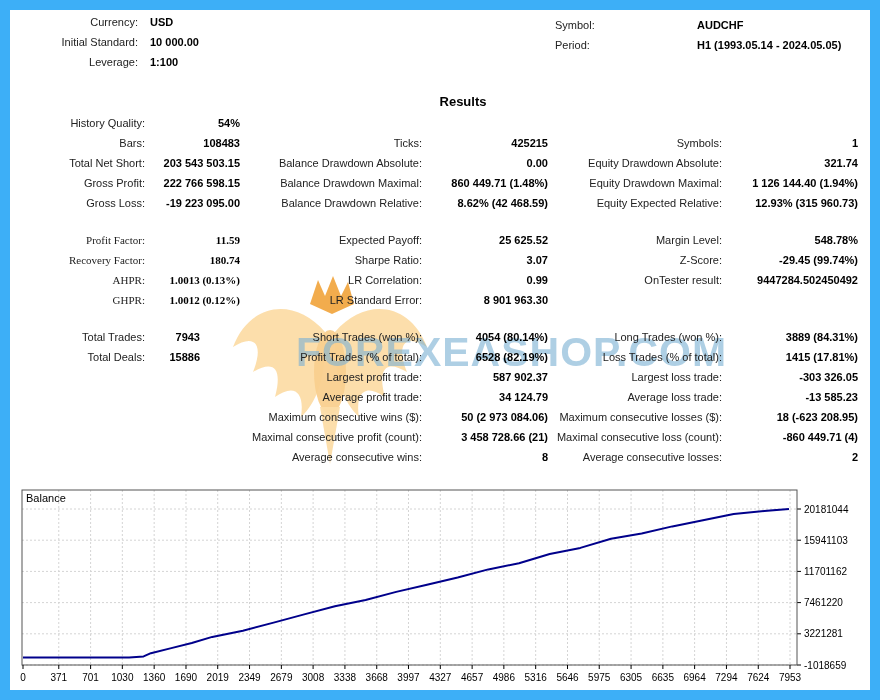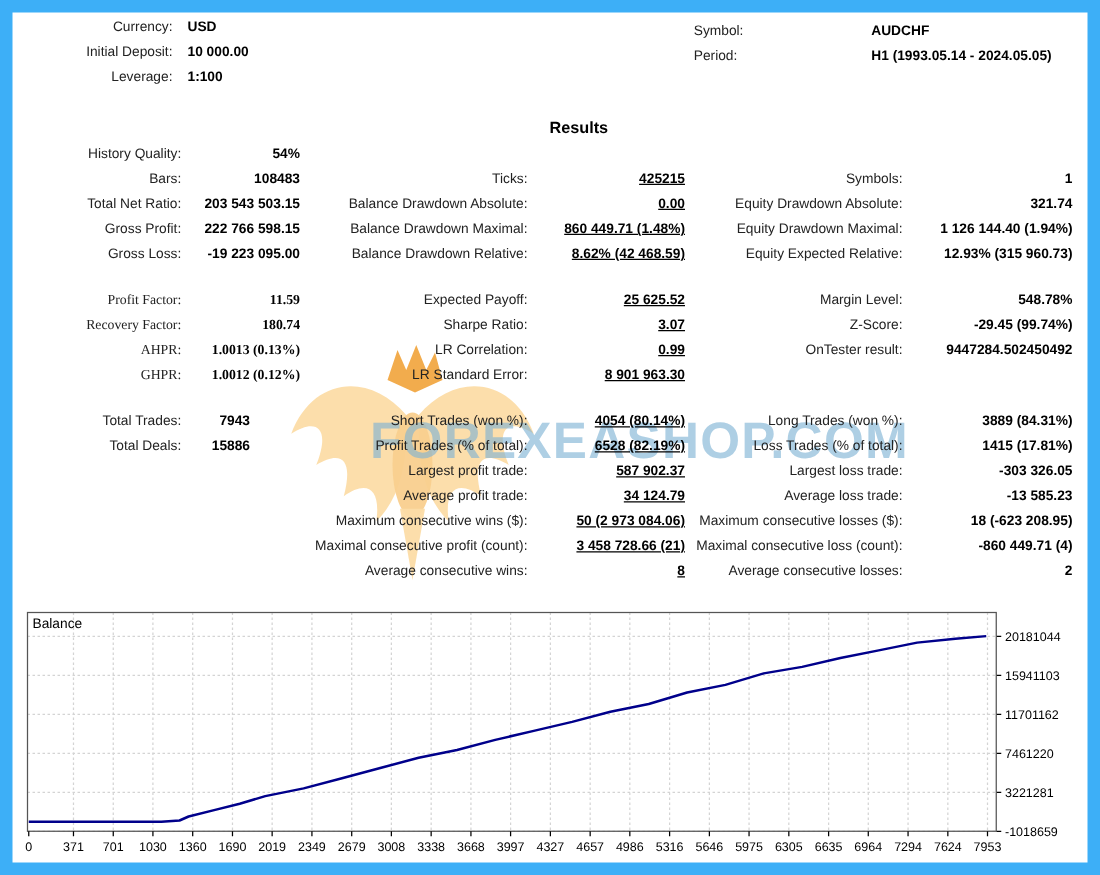--- a/index.html
+++ b/index.html
@@ -24,21 +24,21 @@
     position:absolute; left:0; top:94px; width:880px; text-align:center;
     font-size:13px; font-weight:bold; color:#000; z-index:5;margin-left:23px;
   }
   
   .scol { position:absolute; font-size:11px; z-index:5; }
   .srow { display:flex; height:20px; align-items:center; }
   .sl { text-align:right; color:#222; white-space:pre; }
   .sv { text-align:right; font-weight:bold; color:#000; white-space:pre; }
   .c1 .sl { width:123px; } .c1 .sv { width:95px; }
   .c1.vnarrow .sv { width:55px; }
-  .c2 .sl { width:182px; } .c2 .sv { width:126px;text-decoration:underline; }
+  .c2 .sl { width:182px; } .c2 .sv { width:126px; }
   .c3 .sl { width:174px; } .c3 .sv { width:136px; }
   #g-a1 { left:22px;  top:113px; }
   #g-a2 { left:240px; top:133px; }
   #g-a3 { left:548px; top:133px; }
   #g-b1 { left:22px;  top:230px;font-family:Liberation Serif, serif; }
   #g-b2 { left:240px; top:230px; }
   #g-b3 { left:548px; top:230px; }
   #g-c1 { left:22px;  top:327px; }
   #g-c2 { left:240px; top:327px; }
   #g-c3 { left:548px; top:327px; }
@@ -65,21 +65,21 @@
     <path fill="#fcdca6" opacity="0.95" d="M95,135 L105,192 L115,135 Z"></path>
   </svg>
   <div id="wm-text">FOREXEASHOP.COM</div>
 
   <div id="hdr-left">
     <div class="hrow">
       <span class="hl">Currency:</span>
       <span class="hv">USD</span>
     </div>
     <div class="hrow">
-      <span class="hl">Initial Deposit:</span>
+      <span class="hl">Initial Standard:</span>
       <span class="hv">10 000.00</span>
     </div>
     <div class="hrow">
       <span class="hl">Leverage:</span>
       <span class="hv">1:100</span>
     </div>
   </div>
 
   <div id="hdr-right">
     <div class="hrow">
@@ -97,21 +97,21 @@
   <div id="g-a1" class="scol c1">
       <div class="srow">
         <span class="sl">History Quality:</span>
         <span class="sv">54%</span>
       </div>
       <div class="srow">
         <span class="sl">Bars:</span>
         <span class="sv">108483</span>
       </div>
       <div class="srow">
-        <span class="sl">Total Net Ratio:</span>
+        <span class="sl">Total Net Short:</span>
         <span class="sv">203 543 503.15</span>
       </div>
       <div class="srow">
         <span class="sl">Gross Profit:</span>
         <span class="sv">222 766 598.15</span>
       </div>
       <div class="srow">
         <span class="sl">Gross Loss:</span>
         <span class="sv">-19 223 095.00</span>
       </div>

